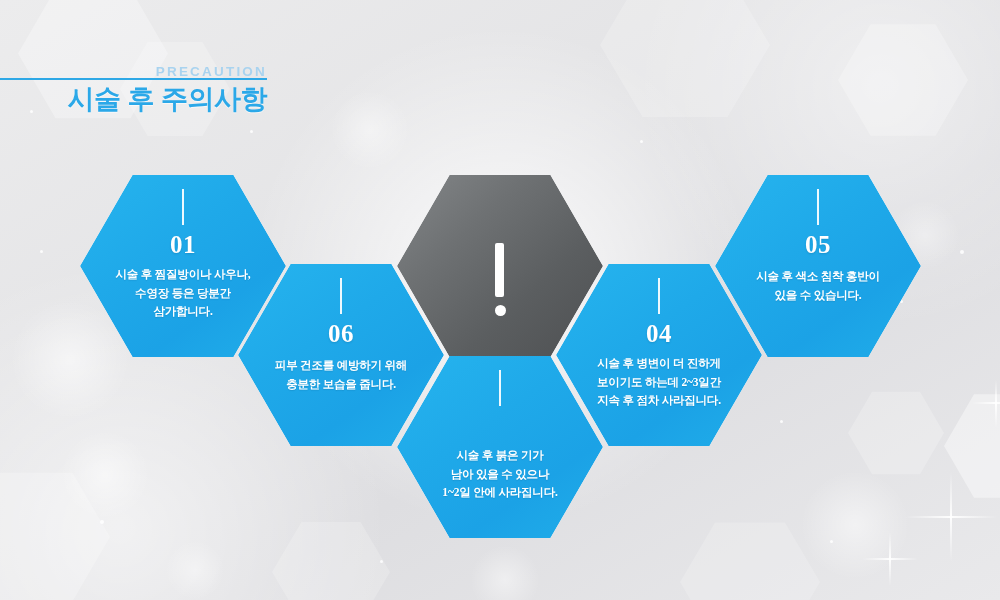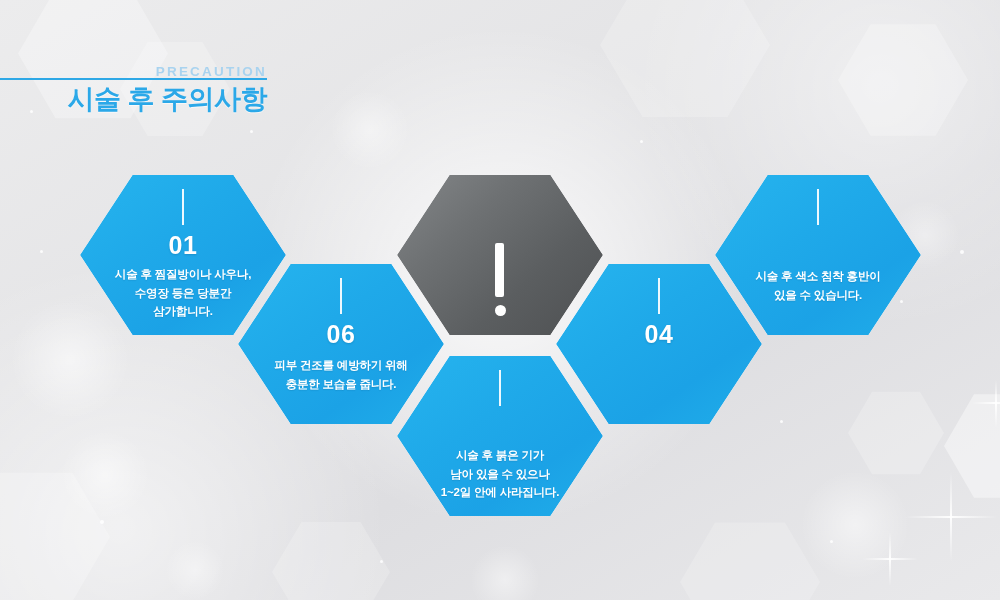--- a/index.html
+++ b/index.html
@@ -62,23 +62,24 @@
     text-align:right;
     font-size:27px; font-weight:bold; letter-spacing:-0.5px;
     color:#2ba8e8;
     text-shadow:0 1px 0 rgba(255,255,255,0.6);
     padding-left:16px;
   }
 
   
   .hex {
     position:absolute;
-    width:206px; height:160px;
+    width:206px; height:182px;
     clip-path:polygon(25.5% 0%, 74.5% 0%, 100% 50%, 74.5% 100%, 25.5% 100%, 0% 50%);
     filter:drop-shadow(2px 3px 4px rgba(110,115,125,0.38));
+    font-family:Liberation Serif, serif;
   }
   .hex-inner {
     position:absolute; inset:0;
     clip-path:polygon(25.5% 0%, 74.5% 0%, 100% 50%, 74.5% 100%, 25.5% 100%, 0% 50%);
   }
   .hex-blue .hex-inner {
     background:linear-gradient(145deg, #26b4ee 0%, #1fa9e9 40%, #1ba2e6 70%, #20ade9 100%);
   }
   .hex-gray .hex-inner {
     background:linear-gradient(138deg, #848789 0%, #6e7173 32%, #5b5e60 65%, #4e5052 100%);
@@ -200,22 +201,24 @@
     <div class="hex-inner"></div>
     <div class="tick"></div>
     <div class="body">시술 후 붉은 기가<br>남아 있을 수 있으나<br>1~2일 안에 사라집니다.</div>
   </div>
 
   <div class="hex hex-blue hex-4" style="left:556px;top:264px;">
     <div class="hex-rim"></div>
     <div class="hex-inner"></div>
     <div class="tick"></div>
     <div class="num">04</div>
+    <div class="body">시술 후 병변이 더 진하게<br>보이기도 하는데 2~3일간<br>지속 후 점차 사라집니다.</div>
   </div>
 
   <div class="hex hex-blue hex-5" style="left:715px;top:175px;">
     <div class="hex-rim"></div>
     <div class="hex-inner"></div>
     <div class="tick"></div>
+    <div class="num">05</div>
     <div class="body">시술 후 색소 침착 홍반이<br>있을 수 있습니다.</div>
   </div>
 
 </div>
 
 </body></html>

